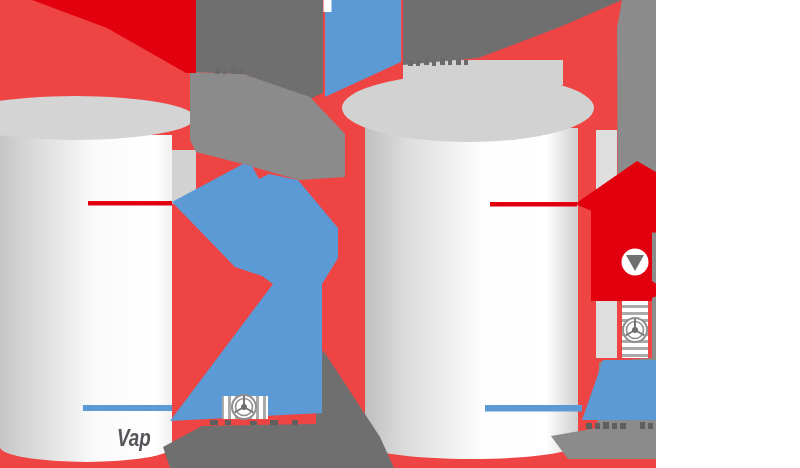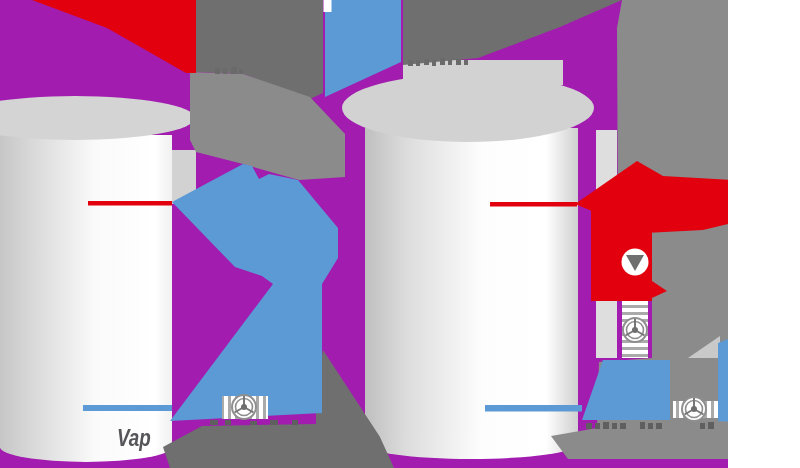--- a/index.html
+++ b/index.html
@@ -1,16 +1,16 @@
 <!DOCTYPE html>
 <html style="--red: #e2000f; --blue: #5b9ad5; --darkgray: #6f6f6f; --midgray: #8b8b8b; --lightgray: #d3d3d3; --tankface: #f7f7f7; --textgray: #56565a;"><head>
 <meta charset="utf-8">
 <style>
   html,body{margin:0;padding:0;background:#fff;}
-  .canvas{position:relative;width:728px;height:468px;background:#a21caf;overflow:hidden;
+  .canvas{position:relative;width:656px;height:468px;background:#ef4444;overflow:hidden;
           font-family:"Liberation Sans",sans-serif;}
   svg{position:absolute;left:0;top:0;}
   .caption{font-family:"Liberation Sans",sans-serif;font-style:italic;font-weight:bold;
            font-size:23px;fill:var(--textgray);}
 </style>
 </head>
 <body>
 
 <div class="canvas">
 <svg width="800" height="468" viewBox="0 0 800 468">

